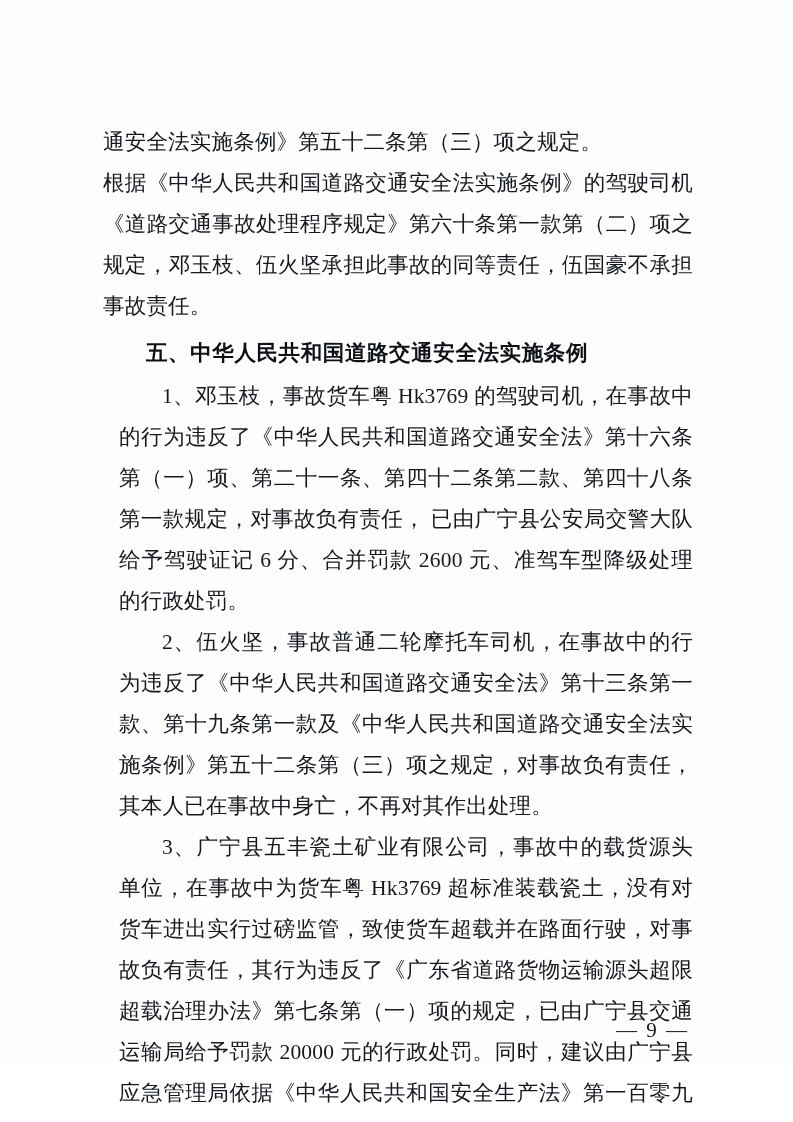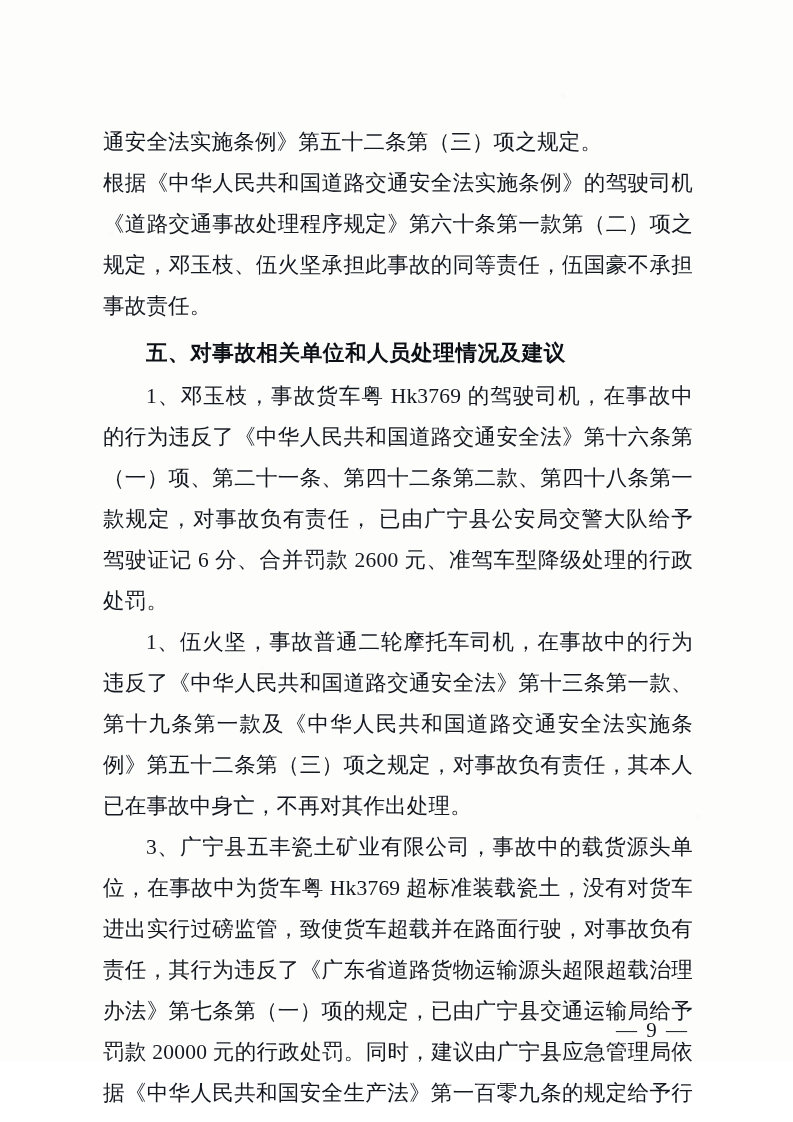--- a/index.html
+++ b/index.html
@@ -46,20 +46,21 @@
     font-size: 21.5px;
     line-height: 41px;
     letter-spacing: 0.2px;
     text-align: justify;
     text-justify: inter-ideograph;
     margin: 0;
     color: #141820;
   }
   .indent {
     text-indent: 43px;
+    margin-left: 16px;
   }
   .heading {
     font-size: 21.5px;
     line-height: 41px;
     font-weight: bold;
     text-indent: 43px;
     margin: 0;
     padding-top: 6px;
     padding-bottom: 2px;
     letter-spacing: 0.6px;
@@ -84,24 +85,24 @@
 </head>
 <body>
 
 <div class="page">
   <div class="content">
 
     <p class="para block">通安全法实施条例》第五十二条第（三）项之规定。</p>
 
     <p class="para block">根据《中华人民共和国道路交通安全法实施条例》的驾驶司机《道路交通事故处理程序规定》第六十条第一款第（二）项之规定，邓玉枝、伍火坚承担此事故的同等责任，伍国豪不承担事故责任。</p>
 
-    <h2 class="heading">五、对事故相关单位和人员处理情况及建议</h2>
+    <h2 class="heading">五、中华人民共和国道路交通安全法实施条例</h2>
 
     <p class="para indent block">1、邓玉枝，事故货车粤 Hk3769 的驾驶司机，在事故中的行为违反了《中华人民共和国道路交通安全法》第十六条第（一）项、第二十一条、第四十二条第二款、第四十八条第一款规定，对事故负有责任，  已由广宁县公安局交警大队给予驾驶证记 6 分、合并罚款 2600 元、准驾车型降级处理的行政处罚。</p>
 
-    <p class="para indent block">1、伍火坚，事故普通二轮摩托车司机，在事故中的行为违反了《中华人民共和国道路交通安全法》第十三条第一款、第十九条第一款及《中华人民共和国道路交通安全法实施条例》第五十二条第（三）项之规定，对事故负有责任，其本人已在事故中身亡，不再对其作出处理。</p>
+    <p class="para indent block">2、伍火坚，事故普通二轮摩托车司机，在事故中的行为违反了《中华人民共和国道路交通安全法》第十三条第一款、第十九条第一款及《中华人民共和国道路交通安全法实施条例》第五十二条第（三）项之规定，对事故负有责任，其本人已在事故中身亡，不再对其作出处理。</p>
 
     <p class="para indent block">3、广宁县五丰瓷土矿业有限公司，事故中的载货源头单位，在事故中为货车粤 Hk3769 超标准装载瓷土，没有对货车进出实行过磅监管，致使货车超载并在路面行驶，对事故负有责任，其行为违反了《广东省道路货物运输源头超限超载治理办法》第七条第（一）项的规定，已由广宁县交通运输局给予罚款 20000 元的行政处罚。同时，建议由广宁县应急管理局依据《中华人民共和国安全生产法》第一百零九条的规定给予行政处罚。</p>
 
   </div>
 
   <div class="page-number">— 9 —</div>
 </div>
 
 </body></html>

